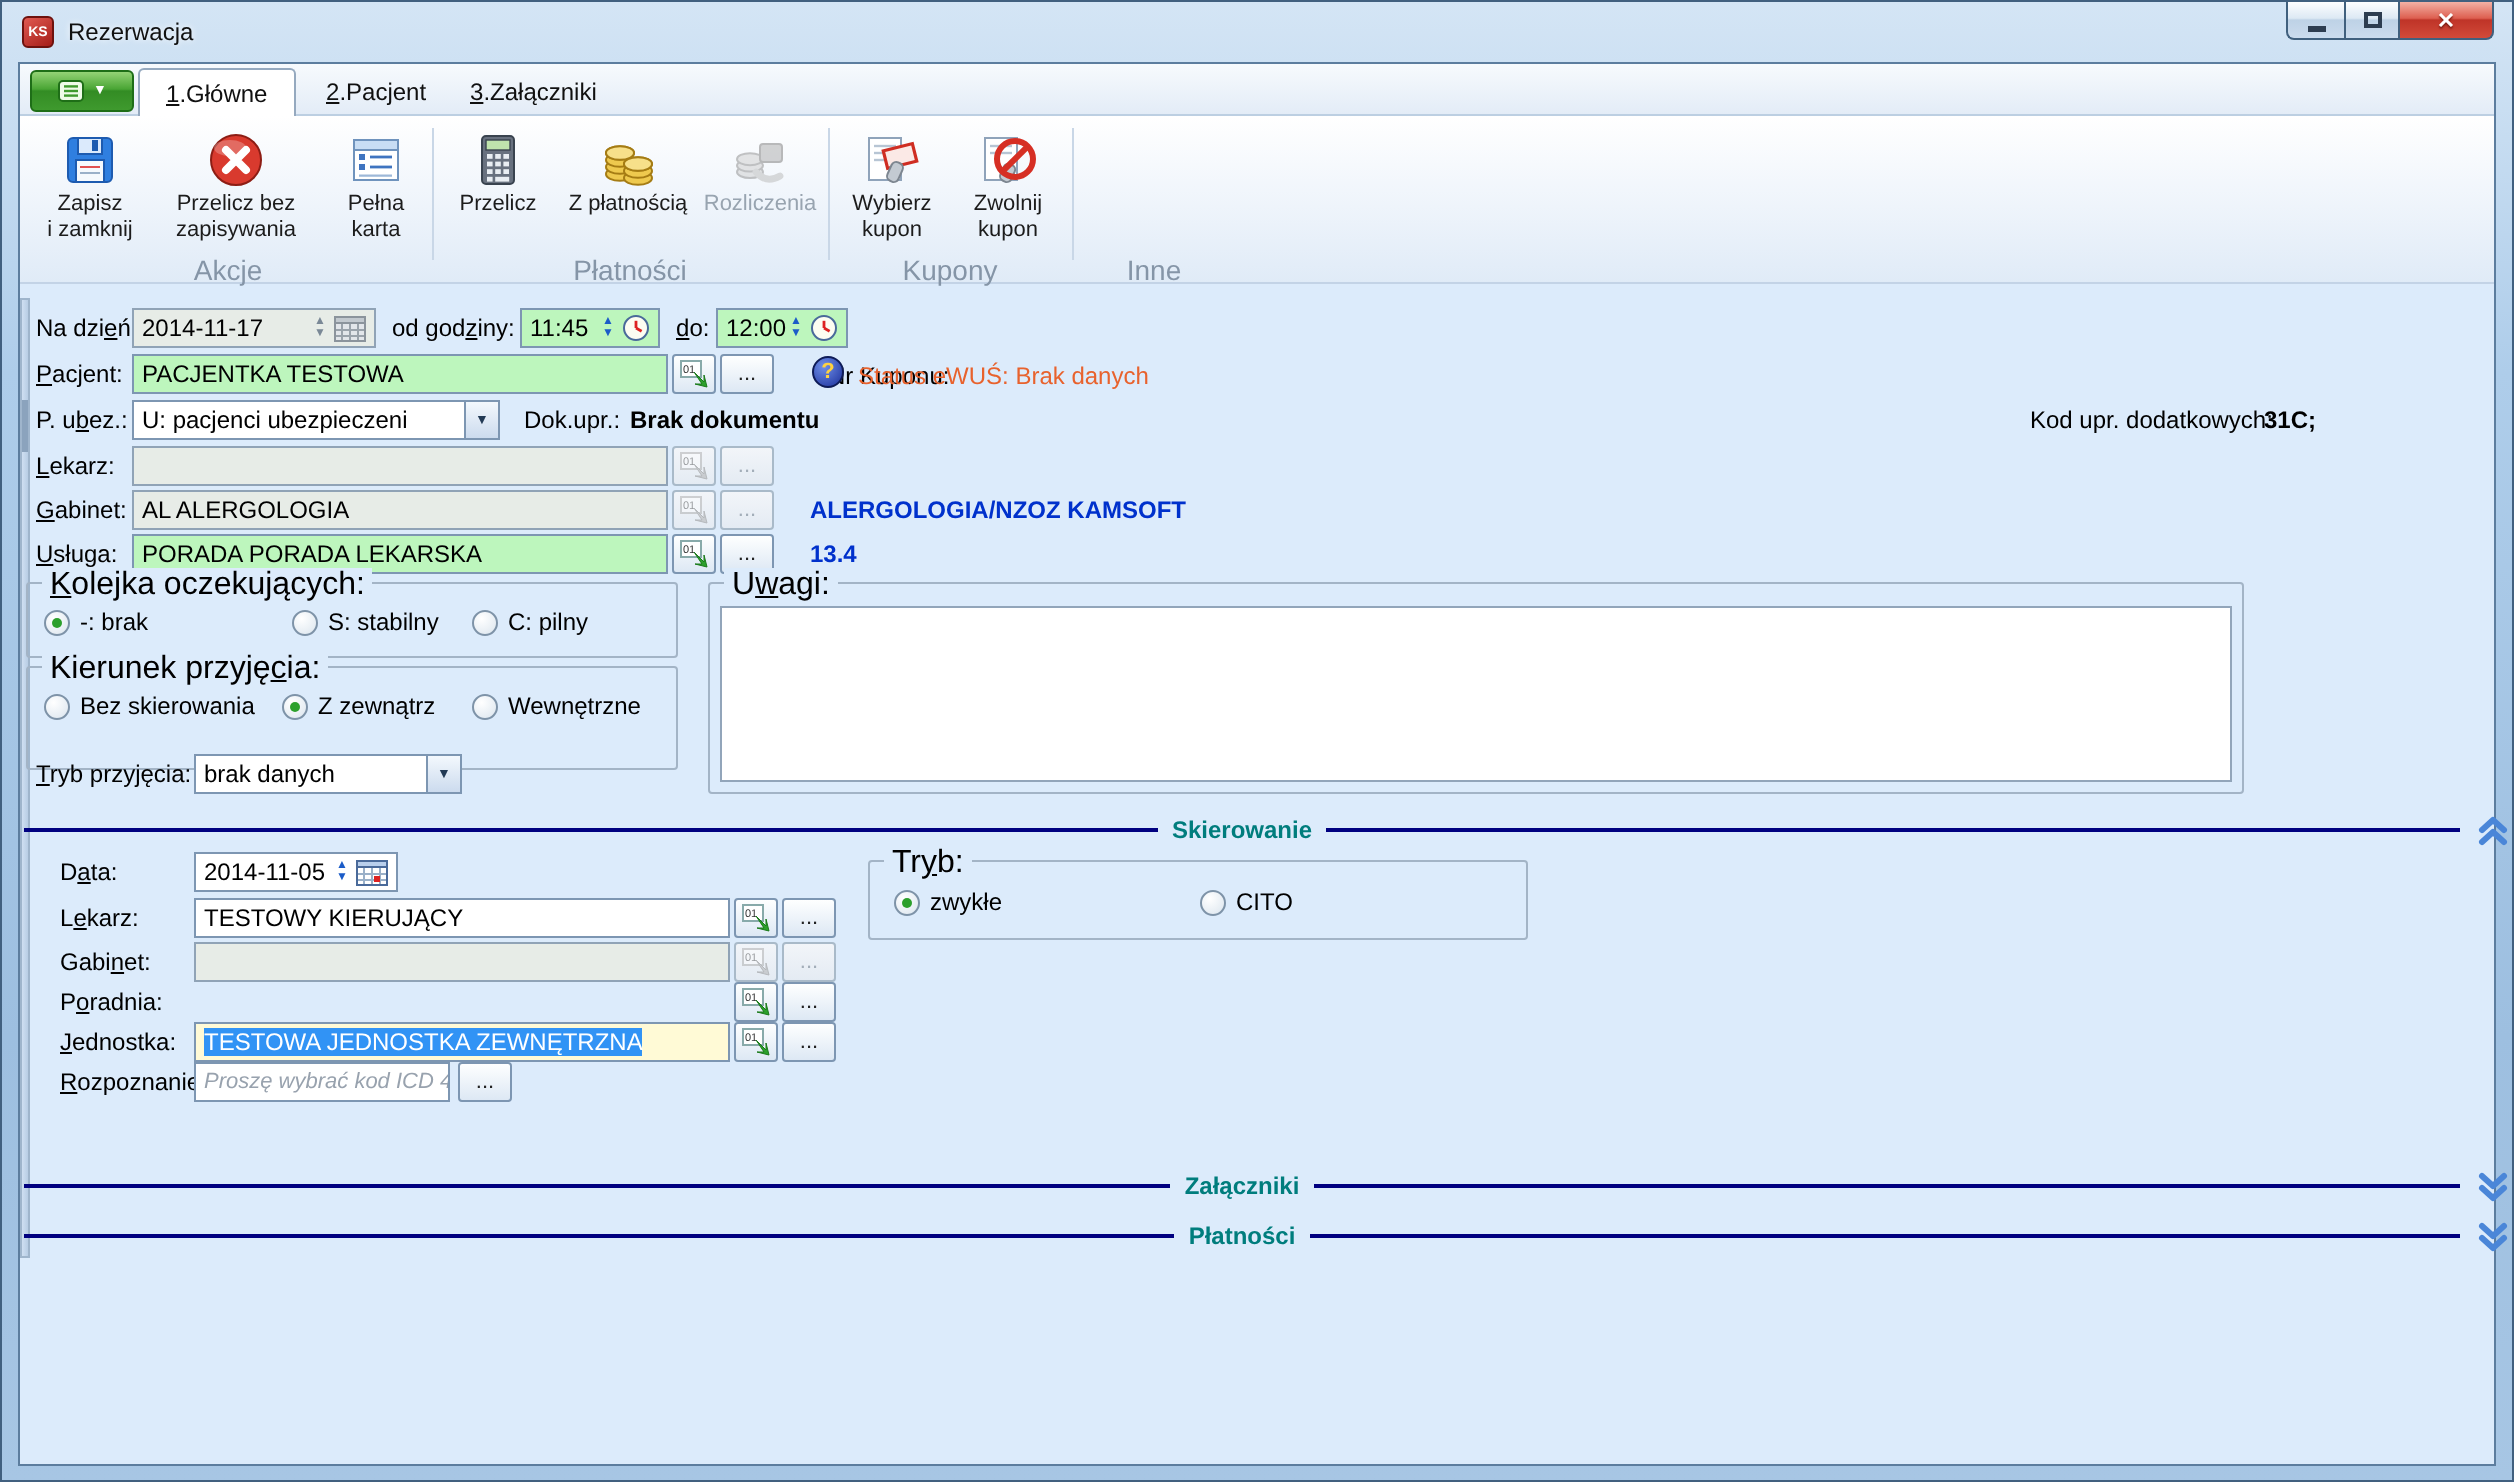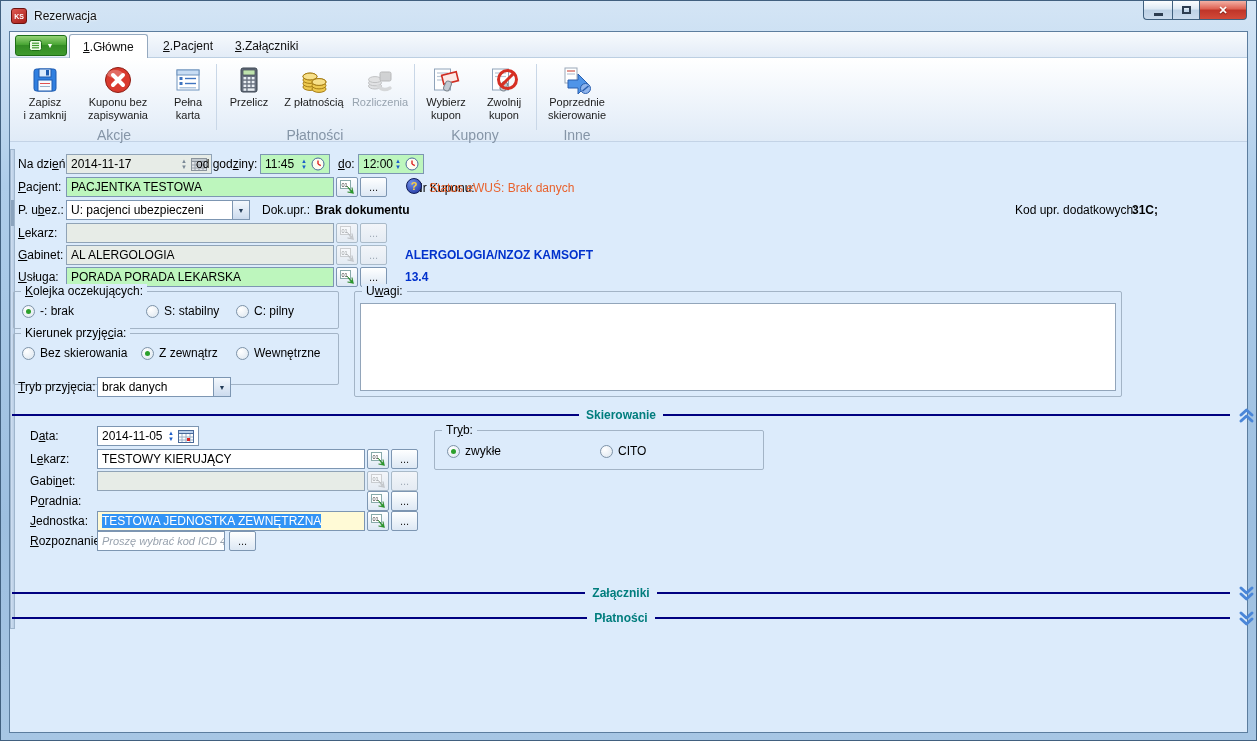--- a/index.html
+++ b/index.html
@@ -71,21 +71,21 @@
   .smallbtn{position:absolute;height:20px;border:1px solid #7d96b2;border-radius:2px;display:flex;align-items:center;justify-content:center;
     background:linear-gradient(#feffff,#dde8f4);font-size:11px;color:#222;cursor:default;}
   .smallbtn.disabled{background:linear-gradient(#f2f5f9,#e4ebf3);color:#a3aeb9;border-color:#a9bac9;}
   .smallbtn.disabled svg{opacity:.45;filter:grayscale(1);}
 
   .dd{position:absolute;height:20px;border:1px solid #7d96b2;background:#fff;font-size:12px;display:flex;align-items:center;padding-left:4px;}
   .ddarrow{margin-left:auto;width:17px;height:18px;border-left:1px solid #7d96b2;display:flex;align-items:center;justify-content:center;
     background:linear-gradient(#f3f8fd,#ccdbee);font-size:7px;color:#223a55;}
 
   .groupbox{position:absolute;border:1px solid #a3b4c6;border-radius:2px;}
-  .gb-title{position:absolute;top:-8px;left:7px;background:#dcebfb;padding:0 4px;font-size:12px;color:#000;white-space:nowrap;}
+  .gb-title{position:absolute;top:-8px;left:7px;background:#dcebfb;padding:0 4px;font-size:16px;color:#000;white-space:nowrap;}
 
   .radio{position:absolute;display:flex;align-items:center;gap:5px;font-size:12px;color:#000;cursor:default;white-space:nowrap;}
   .radio .rb{width:13px;height:13px;border-radius:50%;border:1px solid #7e93a8;background:radial-gradient(circle at 35% 30%,#ffffff,#dbe5ee);position:relative;flex:0 0 13px;}
   .radio[data-selected="true"] .rb::after{content:"";position:absolute;left:3px;top:3px;width:5px;height:5px;border-radius:50%;background:#2ca02c;}
 
   .notes-ta{position:absolute;left:5px;right:5px;top:11px;bottom:5px;border:1px solid #92a5ba;background:#fff;resize:none;font-family:"Liberation Sans",sans-serif;font-size:12px;}
 
   .sectionheader{position:absolute;left:2px;width:1244px;height:18px;display:flex;align-items:center;gap:7px;}
   .sectionheader .line{flex:1;height:0;border-top:2px solid #000080;}
   .sectionheader .txt{color:#007d7d;font-weight:bold;font-size:12px;white-space:nowrap;}
@@ -156,21 +156,21 @@
         <span class="l">Zapisz</span>
         <span class="l">i zamknij</span>
       </div>
 
       <div class="rbtn" style="left:64px;width:88px;">
         <svg class="ricon" viewBox="0 0 32 32">
           <circle cx="16" cy="16" r="12.5" fill="#d93a2e" stroke="#8d1d14"></circle>
           <ellipse cx="13" cy="10" rx="8" ry="4" fill="#ffffff" opacity="0.25"></ellipse>
           <path d="M11 11 L21 21 M21 11 L11 21" stroke="#fff" stroke-width="4" stroke-linecap="round"></path>
         </svg>
-        <span class="l">Kuponu bez</span>
+        <span class="l">Przelicz bez</span>
         <span class="l">zapisywania</span>
       </div>
 
       <div class="rbtn" style="left:154px;width:48px;">
         <svg class="ricon" viewBox="0 0 32 32">
           <rect x="5" y="6" width="22" height="20" fill="#ffffff" stroke="#6f93bd"></rect>
           <rect x="5" y="6" width="22" height="5" fill="#c8ddf4" stroke="#6f93bd"></rect>
           <rect x="7.5" y="13" width="3" height="3" fill="#3f74c0"></rect>
           <rect x="7.5" y="18" width="3" height="3" fill="#3f74c0"></rect>
           <line x1="13" y1="14.5" x2="24" y2="14.5" stroke="#3f74c0" stroke-width="1.4"></line>
@@ -257,46 +257,34 @@
           <rect x="13" y="18" width="6" height="9" rx="2.5" fill="#c3cad2" stroke="#7d8690" transform="rotate(24 16 22)"></rect>
           <circle cx="19.5" cy="15.5" r="9" fill="none" stroke="#d62f24" stroke-width="3"></circle>
           <line x1="13.4" y1="21.6" x2="25.6" y2="9.4" stroke="#d62f24" stroke-width="3"></line>
         </svg>
         <span class="l">Zwolnij</span>
         <span class="l">kupon</span>
       </div>
 
       <div class="rsep" style="left:526px;"></div>
 
-      <div class="rbtn" style="left:530px;width:74px;">
-        <svg class="ricon" viewBox="0 0 32 32">
-          <rect x="4" y="4" width="12" height="15" fill="#fff" stroke="#9aa8b8"></rect>
-          <line x1="6" y1="7" x2="14" y2="7" stroke="#d05548" stroke-width="1.2"></line>
-          <line x1="6" y1="10" x2="14" y2="10" stroke="#b7c5d4" stroke-width="1.2"></line>
-          <path d="M7 16 h10 v-6 l10 10 -10 10 v-6 H7 Z" fill="#4f94e8" stroke="#2a5fae"></path>
-          <circle cx="24.5" cy="24.5" r="5" fill="#8fb4ec" stroke="#2a5fae"></circle>
-          <line x1="21.5" y1="27" x2="27.5" y2="22" stroke="#2a5fae" stroke-width="1.6"></line>
-        </svg>
-        <span class="l">Poprzednie</span>
-        <span class="l">skierowanie</span>
-      </div>
 
       <div class="rgrouplabel" style="left:4px;width:200px;">Akcje</div>
       <div class="rgrouplabel" style="left:208px;width:194px;">Płatności</div>
       <div class="rgrouplabel" style="left:406px;width:118px;">Kupony</div>
       <div class="rgrouplabel" style="left:528px;width:78px;">Inne</div>
     </div>
 
     <div class="formarea">
       <div class="splitter">
           <span class="grip"></span>
         </div>
 
       <span class="flabel" style="left:8px;top:14px;">Na dzi<u>e</u>ń:</span>
-      <div class="fieldbox gray" style="left:56px;top:11px;width:146px;">
+      <div class="fieldbox gray" style="left:56px;top:11px;width:122px;">
         <span class="val">2014-11-17</span>
         <span class="spin graysp">
             <span>▲</span>
             <span>▼</span>
           </span>
         <span class="miniicon">
           <svg width="16" height="13" viewBox="0 0 16 13">
               <rect x="0.5" y="0.5" width="15" height="12" fill="#e2e6ea" stroke="#8b949c"></rect>
               <rect x="0.5" y="0.5" width="15" height="3" fill="#c2c9cf" stroke="#8b949c"></rect>
               <g stroke="#9aa3ab">

